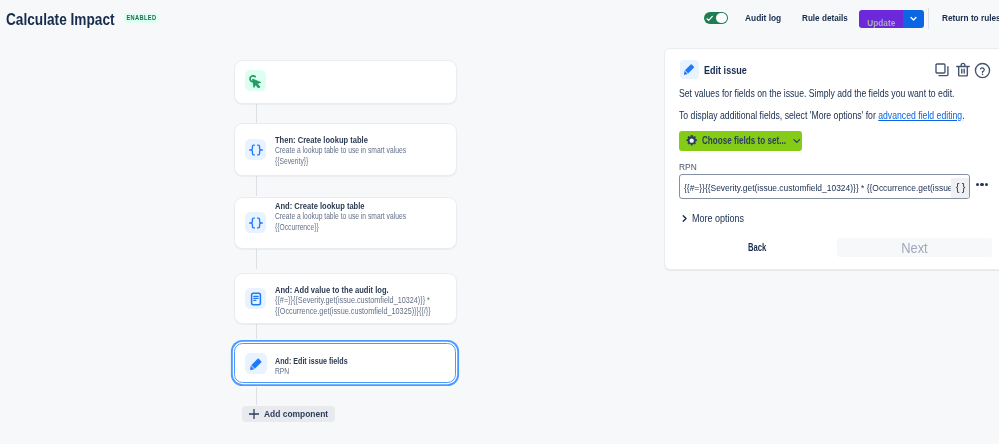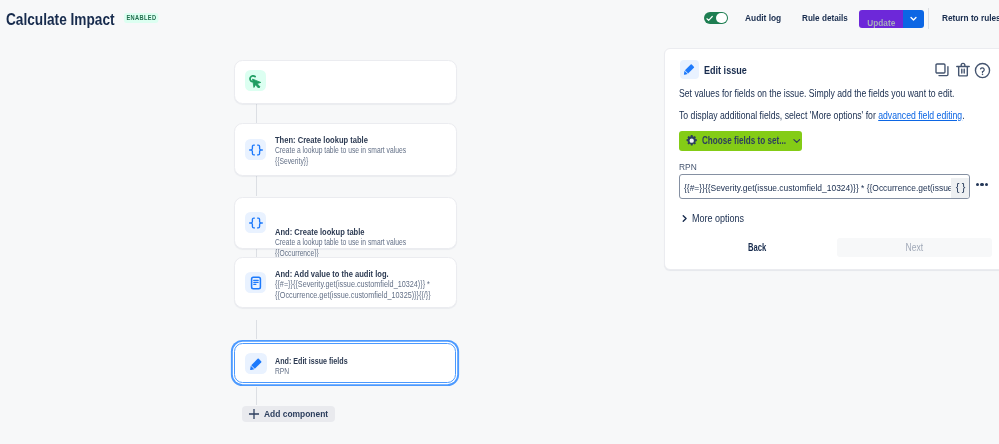--- a/index.html
+++ b/index.html
@@ -81,21 +81,21 @@
   .rpn-braces{position:absolute;left:270.7px;top:2.9px;width:19.6px;height:20.1px;background:#eef0f2;
               display:flex;align-items:center;justify-content:center;}
   .dots{position:absolute;left:976px;top:183px;display:flex;gap:1.35px;}
   .dots i{width:3.15px;height:3.15px;border-radius:50%;background:#253858;display:block;}
   .more-opt{position:absolute;left:679.5px;top:211.8px;display:flex;align-items:center;gap:3px;}
   .more-opt .lbl{font-size:10px;color:#172b4d;line-height:13px;
                  transform:scaleX(.9);transform-origin:0 50%;}
   .back-btn{position:absolute;left:748px;top:240.5px;font-size:10px;font-weight:700;color:#172b4d;
             line-height:13px;transform:scaleX(.765);transform-origin:0 50%;}
   .next-btn{position:absolute;left:837px;top:238px;width:155px;height:19px;border-radius:3px;
-            background:#f7f8f9;color:#a1a9b8;font-size:10px;display:flex;align-items:center;
+            background:#f7f8f9;color:#a1a9b8;font-size:15px;display:flex;align-items:center;
             justify-content:center;}
   .next-btn span{transform:scaleX(.86);display:inline-block;}
 </style>
 </head>
 <body>
 
 <div id="root">
 
   <div class="topbar">
     <div class="rule-title">Calculate Impact</div>
@@ -161,28 +161,28 @@
       <div class="ico" style="top:14px;background:#e9f2ff">
         <svg width="16" height="16" viewBox="0 0 24 24">
           <path d="M9.6 4.6 H8.6 A2.0 2.0 0 0 0 6.6 6.6 V9.9 A2.1 2.1 0 0 1 4.5 12
                    A2.1 2.1 0 0 1 6.6 14.1 V17.4 A2.0 2.0 0 0 0 8.6 19.4 H9.6
                    M2.5 12 H5.0" fill="none" stroke="#1d7afc" stroke-width="2.0" stroke-linecap="round" stroke-linejoin="round"></path>
           <path d="M14.4 4.6 H15.4 A2.0 2.0 0 0 1 17.4 6.6 V9.9 A2.1 2.1 0 0 0 19.5 12
                    A2.1 2.1 0 0 0 17.4 14.1 V17.4 A2.0 2.0 0 0 1 15.4 19.4 H14.4
                    M21.5 12 H19.0" fill="none" stroke="#1d7afc" stroke-width="2.0" stroke-linecap="round" stroke-linejoin="round"></path>
         </svg>
       </div>
-      <div class="txt" style="top:28px">
+      <div class="txt" style="top:2px">
         <div class="t1">And: Create lookup table</div>
         <div class="t2">Create a lookup table to use in smart values</div>
         <div class="t2" style="margin-top:0">{{Occurrence}}</div>
       </div>
     </div>
 
-    <div class="node" style="top:257px;height:51px">
+    <div class="node" style="top:273px;height:51px">
       <div class="ico" style="top:14px;background:#e9f2ff">
         <svg width="16" height="16" viewBox="0 0 24 24">
           <rect x="5.4" y="3.3" width="13.2" height="17.4" rx="2.6" fill="none" stroke="#1d7afc" stroke-width="2.3"></rect>
           <path d="M8.6 8.1 H15.3 M8.6 11.0 H15.3 M8.6 13.9 H11.9" stroke="#1d7afc" stroke-width="1.85" stroke-linecap="round"></path>
         </svg>
       </div>
       <div class="txt" style="top:10.2px">
         <div class="t1">And: Add value to the audit log.</div>
         <div class="t2" style="transform:scaleX(.886)">{{#=}}{{Severity.get(issue.customfield_10324)}} *</div>
         <div class="t2" style="margin-top:0;transform:scaleX(.886)">{{Occurrence.get(issue.customfield_10325)}}{{/}}</div>

